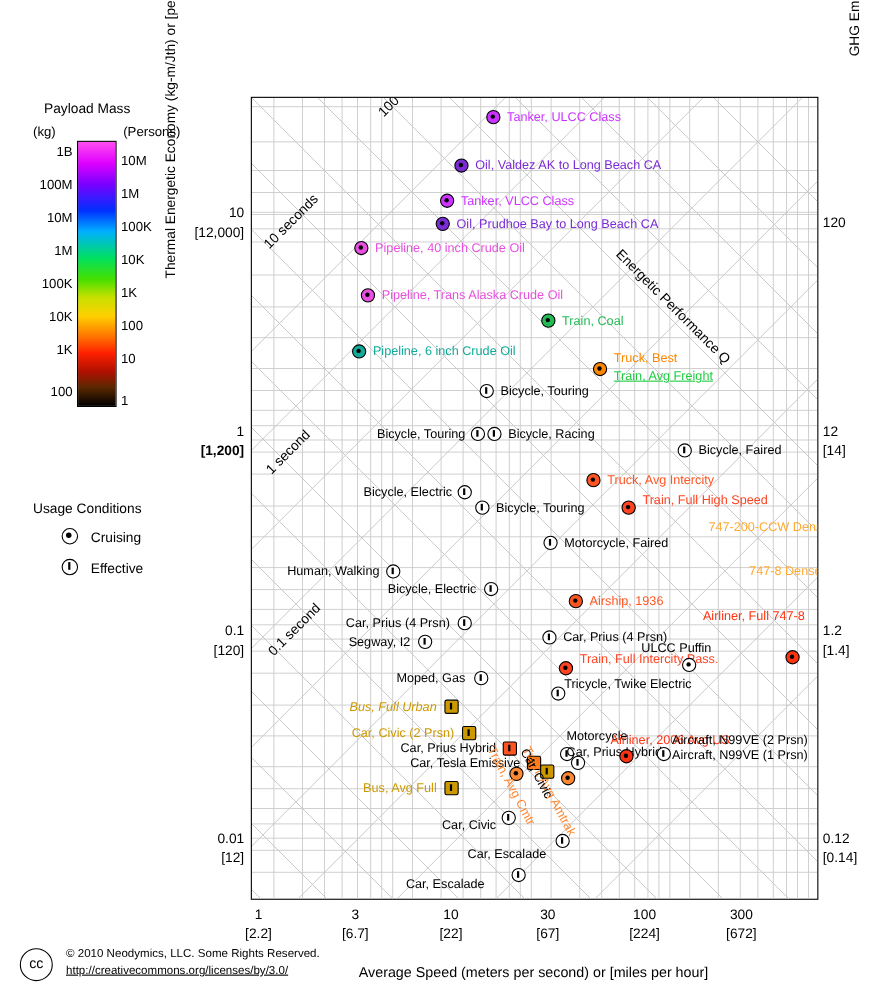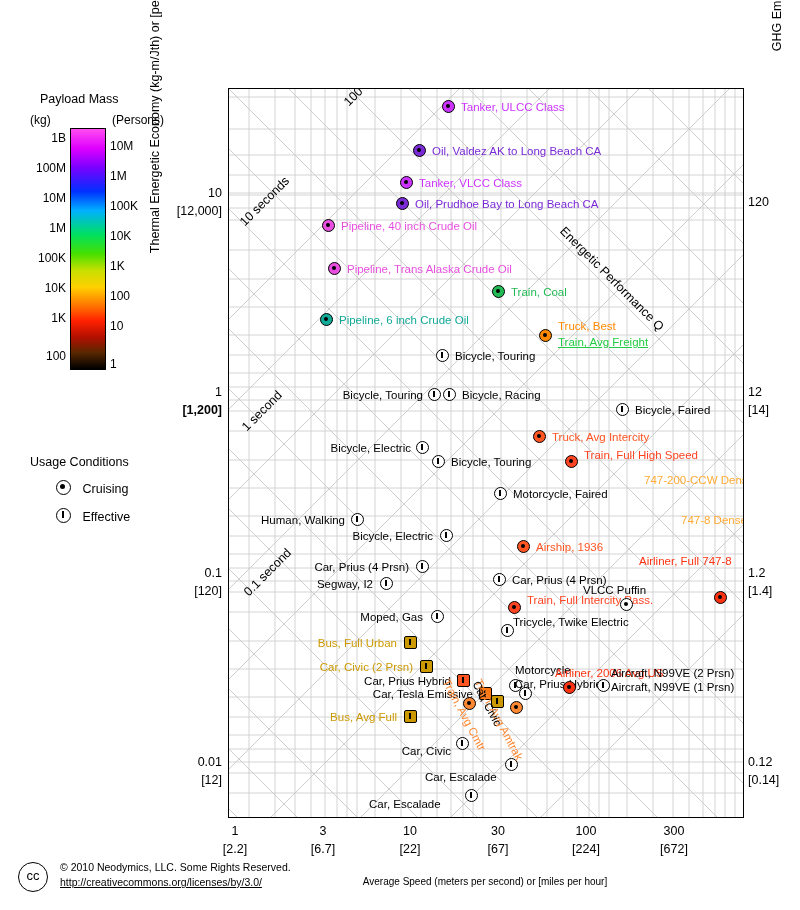--- a/index.html
+++ b/index.html
@@ -46,21 +46,21 @@
     width:660px;
     transform:rotate(-90deg);
     transform-origin:left top;
     font-size:12.5px;
     text-align:center;
   }
   .xlab{
     position:absolute;
     left:228px;top:876px;width:514px;
     text-align:center;
-    font-size:10px;
+    font-size:13px;
   }
 
   .ytick{
     position:absolute;
     text-align:right;
     font-size:12.5px;
     line-height:14px;
     width:74px;
   }
   .ytick-r{
@@ -452,27 +452,27 @@
     <div class="pt" style="left:485px;top:502px;background:#ff3311;"></div>
     <div class="lbl" style="left:410px;top:466px;color:#ff3311;">Airliner, Full 747-8</div>
 
     <div class="pt" style="left:279px;top:512px;background:#ff4422;"></div>
     <div class="lbl" style="left:298px;top:505px;color:#ff4422;">Train, Full Intercity Pass.</div>
 
     <div class="pt eff" style="left:202px;top:521px;background:#fff;"></div>
     <div class="lbl r" style="left:66px;top:522px;width:128px;">Moped, Gas</div>
 
     <div class="pt" style="left:391px;top:509px;background:#fff;"></div>
-    <div class="lbl" style="left:354px;top:495px;">VLCC Puffin</div>
+    <div class="lbl" style="left:354px;top:495px;">ULCC Puffin</div>
 
     <div class="pt eff" style="left:272px;top:535px;background:#fff;"></div>
     <div class="lbl" style="left:284px;top:527px;">Tricycle, Twike Electric</div>
 
     <div class="pt eff sq" style="left:175px;top:547px;background:#cc9900;"></div>
-    <div class="lbl r" style="left:40px;top:548px;width:128px;color:#cc9900;">Bus, Full Urban</div>
+    <div class="lbl r" style="left:40px;top:548px;width:128px;color:#cc9900;font-style:italic;">Bus, Full Urban</div>
 
     <div class="pt eff sq" style="left:191px;top:571px;background:#cc9900;"></div>
     <div class="lbl r" style="left:50px;top:572px;width:134px;color:#cc9900;">Car, Civic (2 Prsn)</div>
 
     <div class="pt eff sq" style="left:228px;top:585px;background:#ff5522;"></div>
     <div class="lbl r" style="left:84px;top:586px;width:138px;">Car, Prius Hybrid</div>
 
     <div class="pt eff sq" style="left:250px;top:598px;background:#ff7711;"></div>
     <div class="lbl r" style="left:88px;top:599px;width:156px;">Car, Tesla Emissive</div>
 

